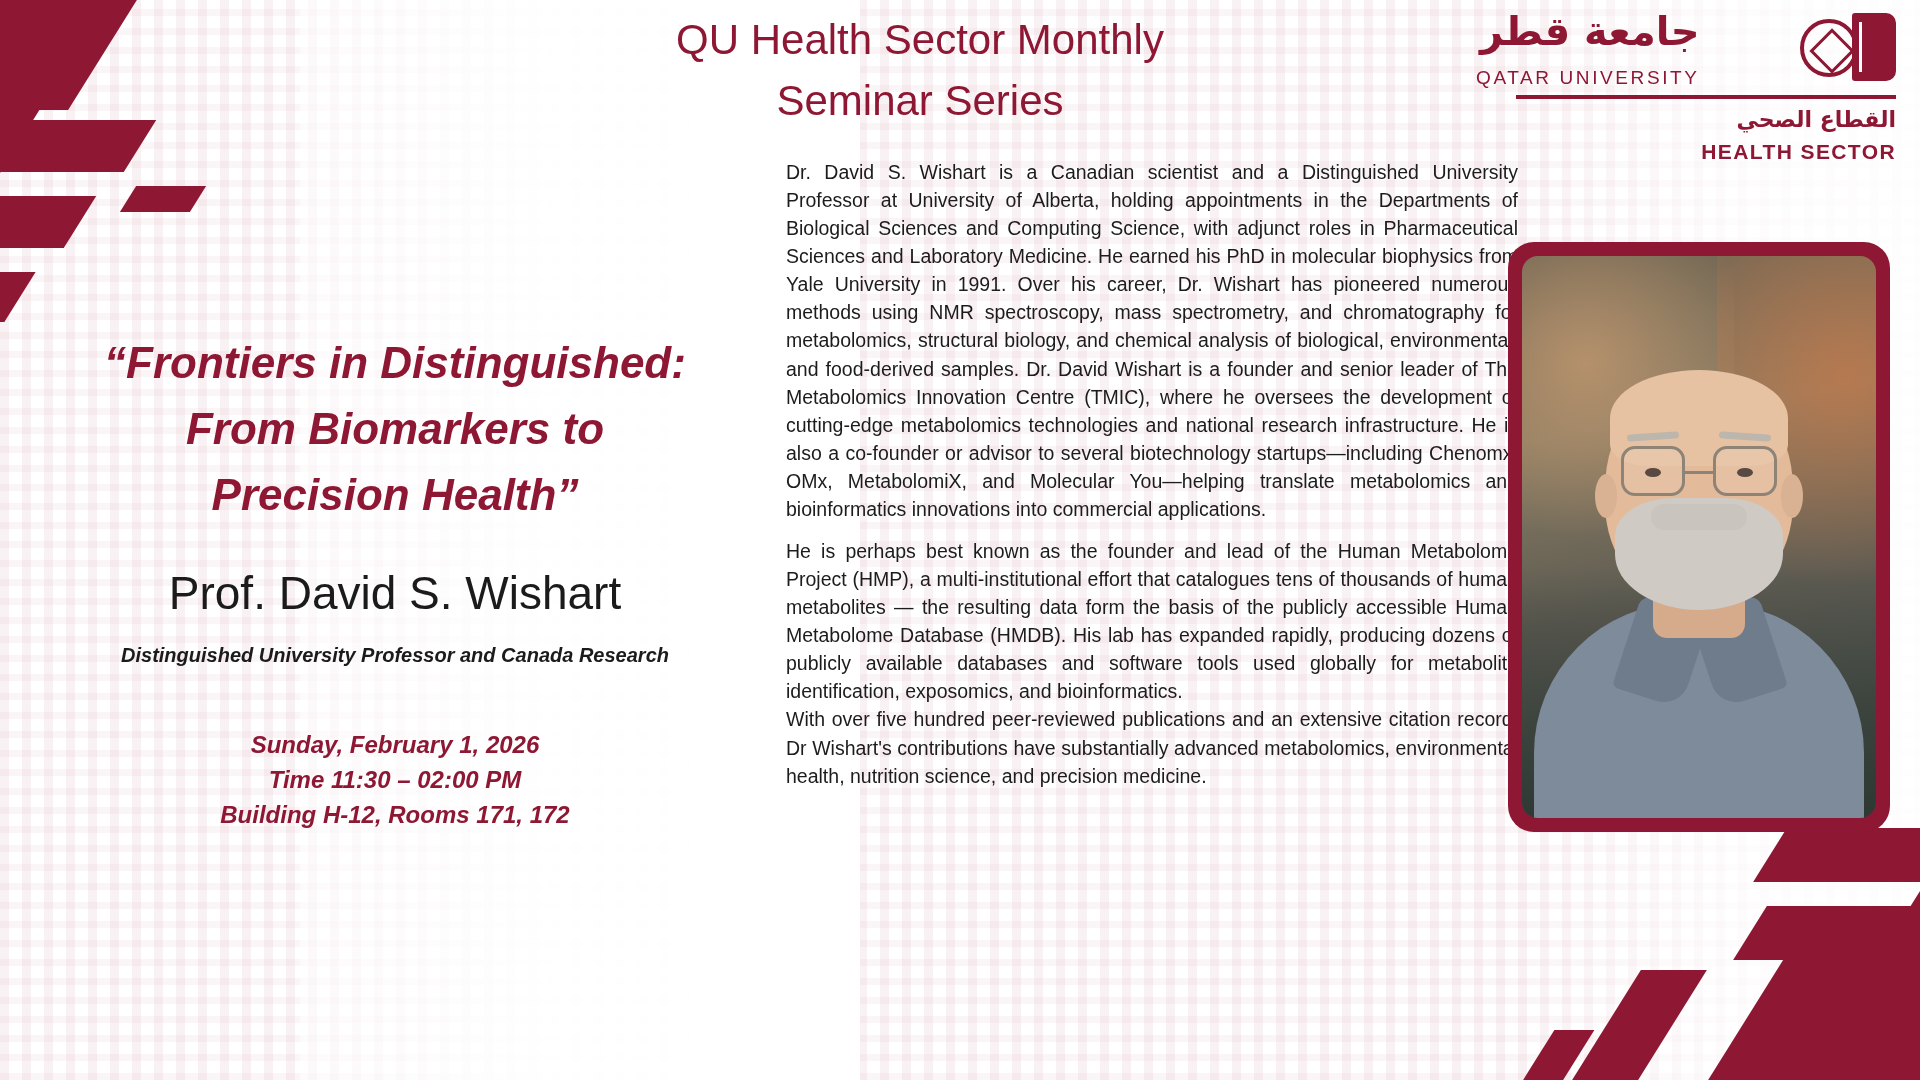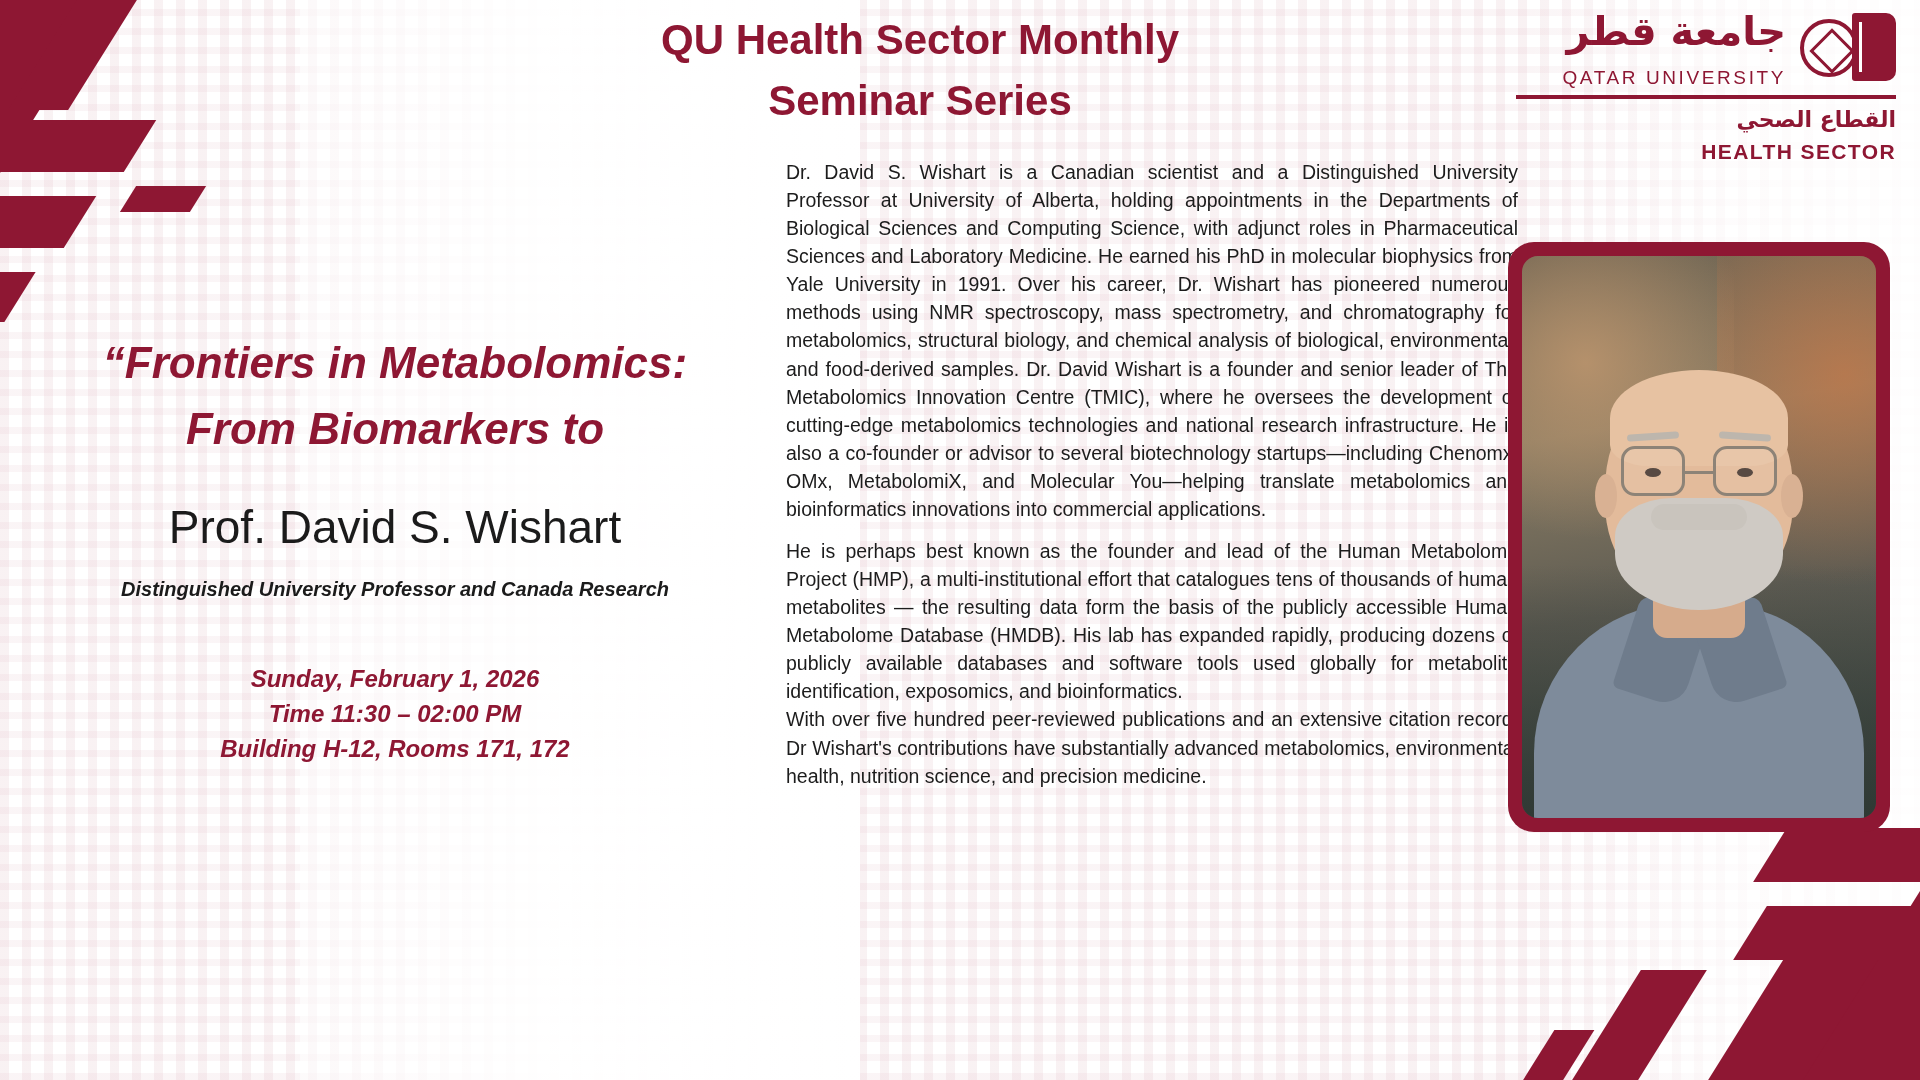--- a/index.html
+++ b/index.html
@@ -65,34 +65,34 @@
   .rb-br-6 { right: 360px;  bottom: -60px;  width: 40px;  height: 110px; transform: skewX(-32deg); }
 
   
   .title-block {
     position: absolute;
     left: 520px; top: 10px;
     width: 800px;
     text-align: center;
     color: #8e1733;
     font-size: 42px;
-    font-weight: bold;
+    font-weight: normal;
     line-height: 1.45;
   }
 
   
   .logo-area {
     position: absolute;
     right: 24px; top: 10px;
     width: 420px;
     text-align: right;
     color: #8e1733;
   }
   .logo-row {
-    display: flex; align-items: center; justify-content: flex-end; gap: 14px;
+    display: flex; align-items: center; justify-content: space-between; gap: 14px;
   }
   .logo-text-ar {
     font-size: 40px; font-weight: bold; letter-spacing: 1px; line-height: 1.05;
     font-family: "DejaVu Sans", sans-serif;
   }
   .logo-text-en {
     font-size: 19px; letter-spacing: 2.6px; font-weight: normal; margin-top: 15px;
   }
   .logo-mark {
     width: 96px; height: 74px; position: relative;
@@ -308,22 +308,23 @@
         <div class="book"></div>
       </div>
     </div>
     <div class="logo-rule"></div>
     <div class="sector-ar">القطاع الصحي</div>
     <div class="sector-en">HEALTH SECTOR</div>
   </div>
 
   <div class="left-col">
     <div class="seminar-title">
-      <div>“Frontiers in Metabolomics:</div>
+      <div>“Frontiers in Distinguished:</div>
       <div>From Biomarkers to</div>
+      <div>Precision Health”</div>
     </div>
     <div class="speaker-name">Prof. David S. Wishart</div>
     <div class="speaker-role">
       <div>Distinguished University Professor and Canada Research</div>
     </div>
     <div class="event-details">
       <div>Sunday, February 1, 2026</div>
       <div>Time 11:30 – 02:00 PM</div>
       <div>Building H-12, Rooms 171, 172</div>
     </div>

